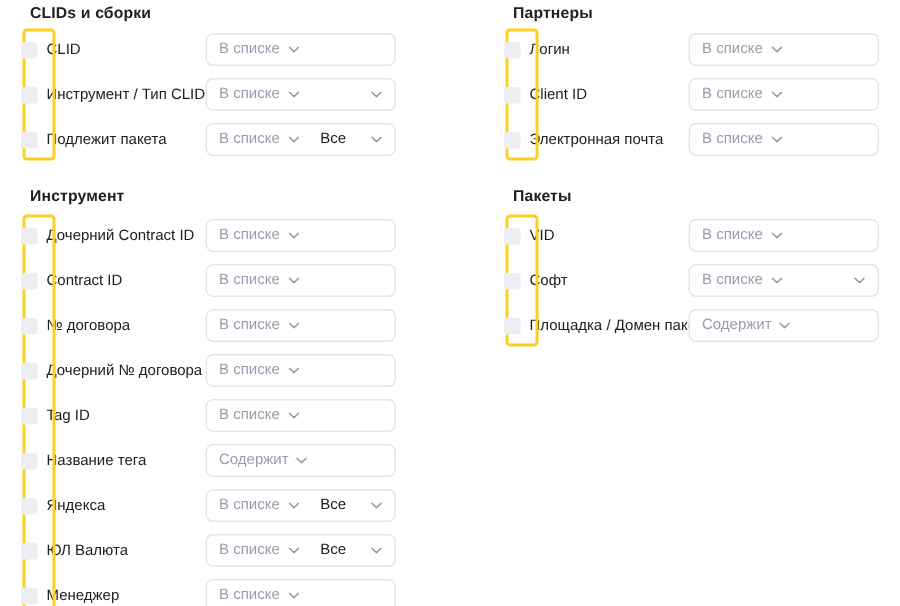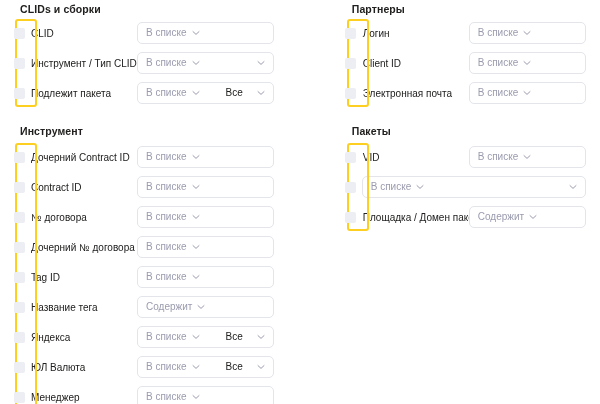--- a/index.html
+++ b/index.html
@@ -110,21 +110,21 @@
     min-width: 0;
   }
   .control .seg.grow { flex: 1 1 auto; }
   .control .seg.tail { margin-left: auto; padding-right: 8px; }
   .seg-text {
     font-size: 10px;
     color: #9a9bae;
     white-space: nowrap;
     line-height: 12px;
   }
-  .seg-text.value { color: #21201f; margin-left: 12px; }
+  .seg-text.value { color: #21201f; }
   .chev {
     width: 8px;
     height: 8px;
     flex: 0 0 8px;
     display: block;
   }
   .chev svg { display: block; width: 8px; height: 8px; }
 </style>
 </head>
 <body>
@@ -444,20 +444,21 @@
                     <path d="M1 2.6 L4 5.4 L7 2.6" fill="none" stroke="#9a9bae" stroke-width="1" stroke-linecap="round" stroke-linejoin="round"></path>
                   </svg>
                 </span>
               </div>
             </div>
           </div>
           <div class="row">
             <div class="row-check">
               <span class="checkbox"></span>
             </div>
+            <div class="row-label">Софт</div>
             <div class="control">
               <div class="seg">
                 <span class="seg-text">В списке</span>
                 <span class="chev">
                   <svg viewBox="0 0 8 8" aria-hidden="true">
                     <path d="M1 2.6 L4 5.4 L7 2.6" fill="none" stroke="#9a9bae" stroke-width="1" stroke-linecap="round" stroke-linejoin="round"></path>
                   </svg>
                 </span>
               </div>
               <div class="seg tail">

